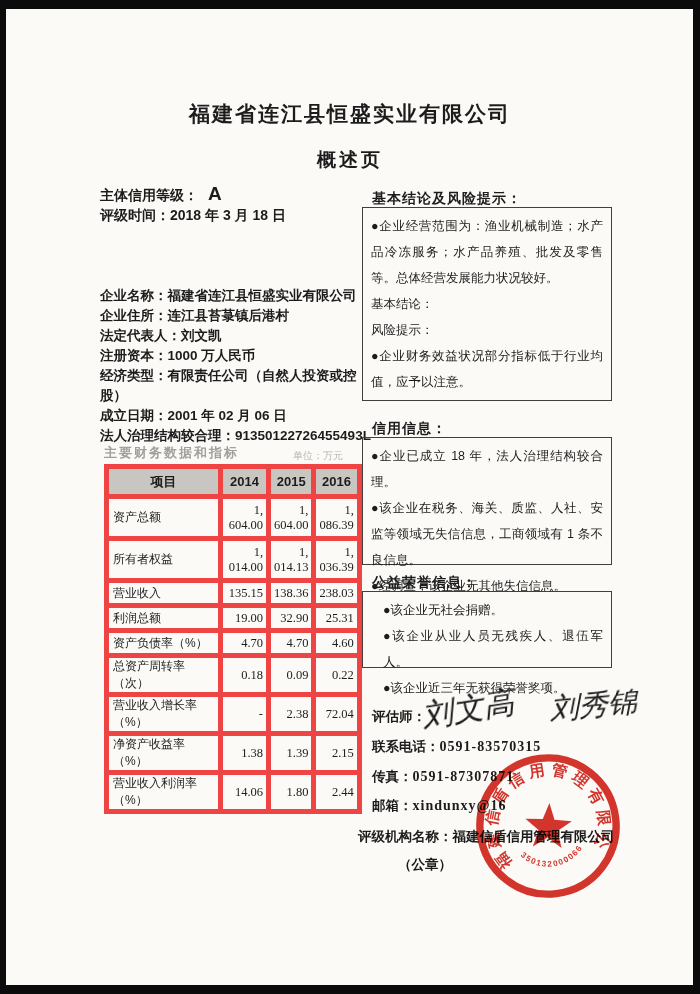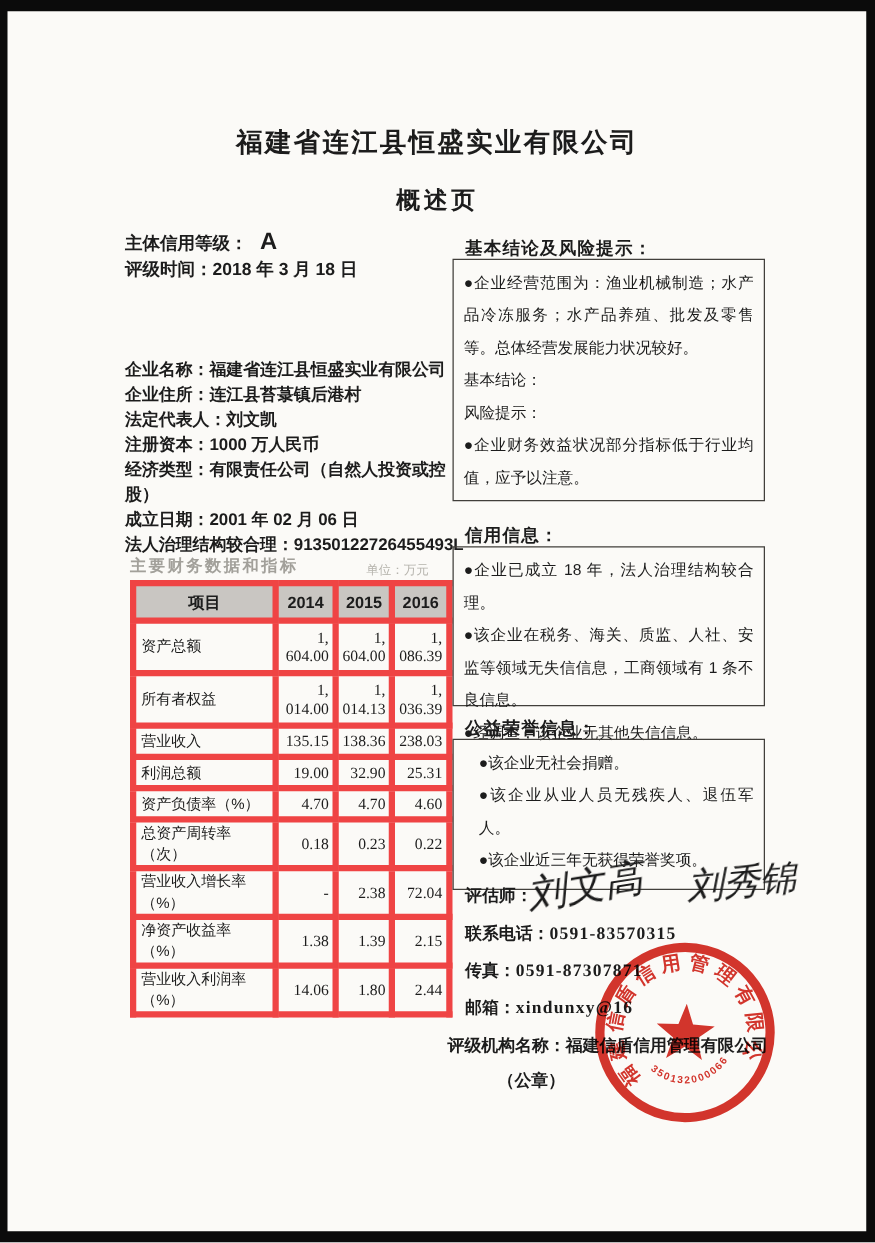--- a/index.html
+++ b/index.html
@@ -42,21 +42,21 @@
   .fin-table tr.short td { height:20px; }
 
   .sec-header { position:absolute; left:372px; font-size:14px; font-weight:bold;
                 letter-spacing:1px;text-align:center; }
   .box { position:absolute; left:362px; width:250px; border:1px solid #413f3b;
          box-sizing:border-box; padding:5px 8px 0 8px; font-size:12.5px; line-height:26px;
          text-align:justify; }
   .box p { margin:0; }
   #box1 { top:207px; height:194px; }
   #box2 { top:437px; height:128px; }
-  #box3 { top:591px; height:121px;padding-left:20px; }
+  #box3 { top:591px; height:77px;padding-left:20px; }
 
   .f-line { position:absolute; font-size:13.5px; font-weight:bold; white-space:nowrap; }
   .f-line .val { font-family:"Liberation Serif","DejaVu Serif",serif; font-weight:600;
                  font-size:14px; letter-spacing:1px; }
 
   .sig { position:absolute; color:#1b1b1b; font-weight:400; filter:blur(0.3px); z-index:5; }
   #sig1 { left:424px; top:688px; font-size:31px; transform:rotate(-9deg) skewX(-14deg); }
   #sig2 { left:552px; top:686px; font-size:29px; transform:rotate(-5deg) skewX(-16deg); }
 
   .seal { position:absolute; left:474px; top:752px; width:148px; height:148px;
@@ -141,21 +141,21 @@
     </tr>
     <tr class="short">
       <td class="lbl">资产负债率（%）</td>
       <td class="num">4.70</td>
       <td class="num">4.70</td>
       <td class="num">4.60</td>
     </tr>
     <tr class="short">
       <td class="lbl">总资产周转率（次）</td>
       <td class="num">0.18</td>
-      <td class="num">0.23</td>
+      <td class="num">0.09</td>
       <td class="num">0.22</td>
     </tr>
     <tr class="short">
       <td class="lbl">营业收入增长率（%）</td>
       <td class="num">-</td>
       <td class="num">2.38</td>
       <td class="num">72.04</td>
     </tr>
     <tr class="short">
       <td class="lbl">净资产收益率（%）</td>

